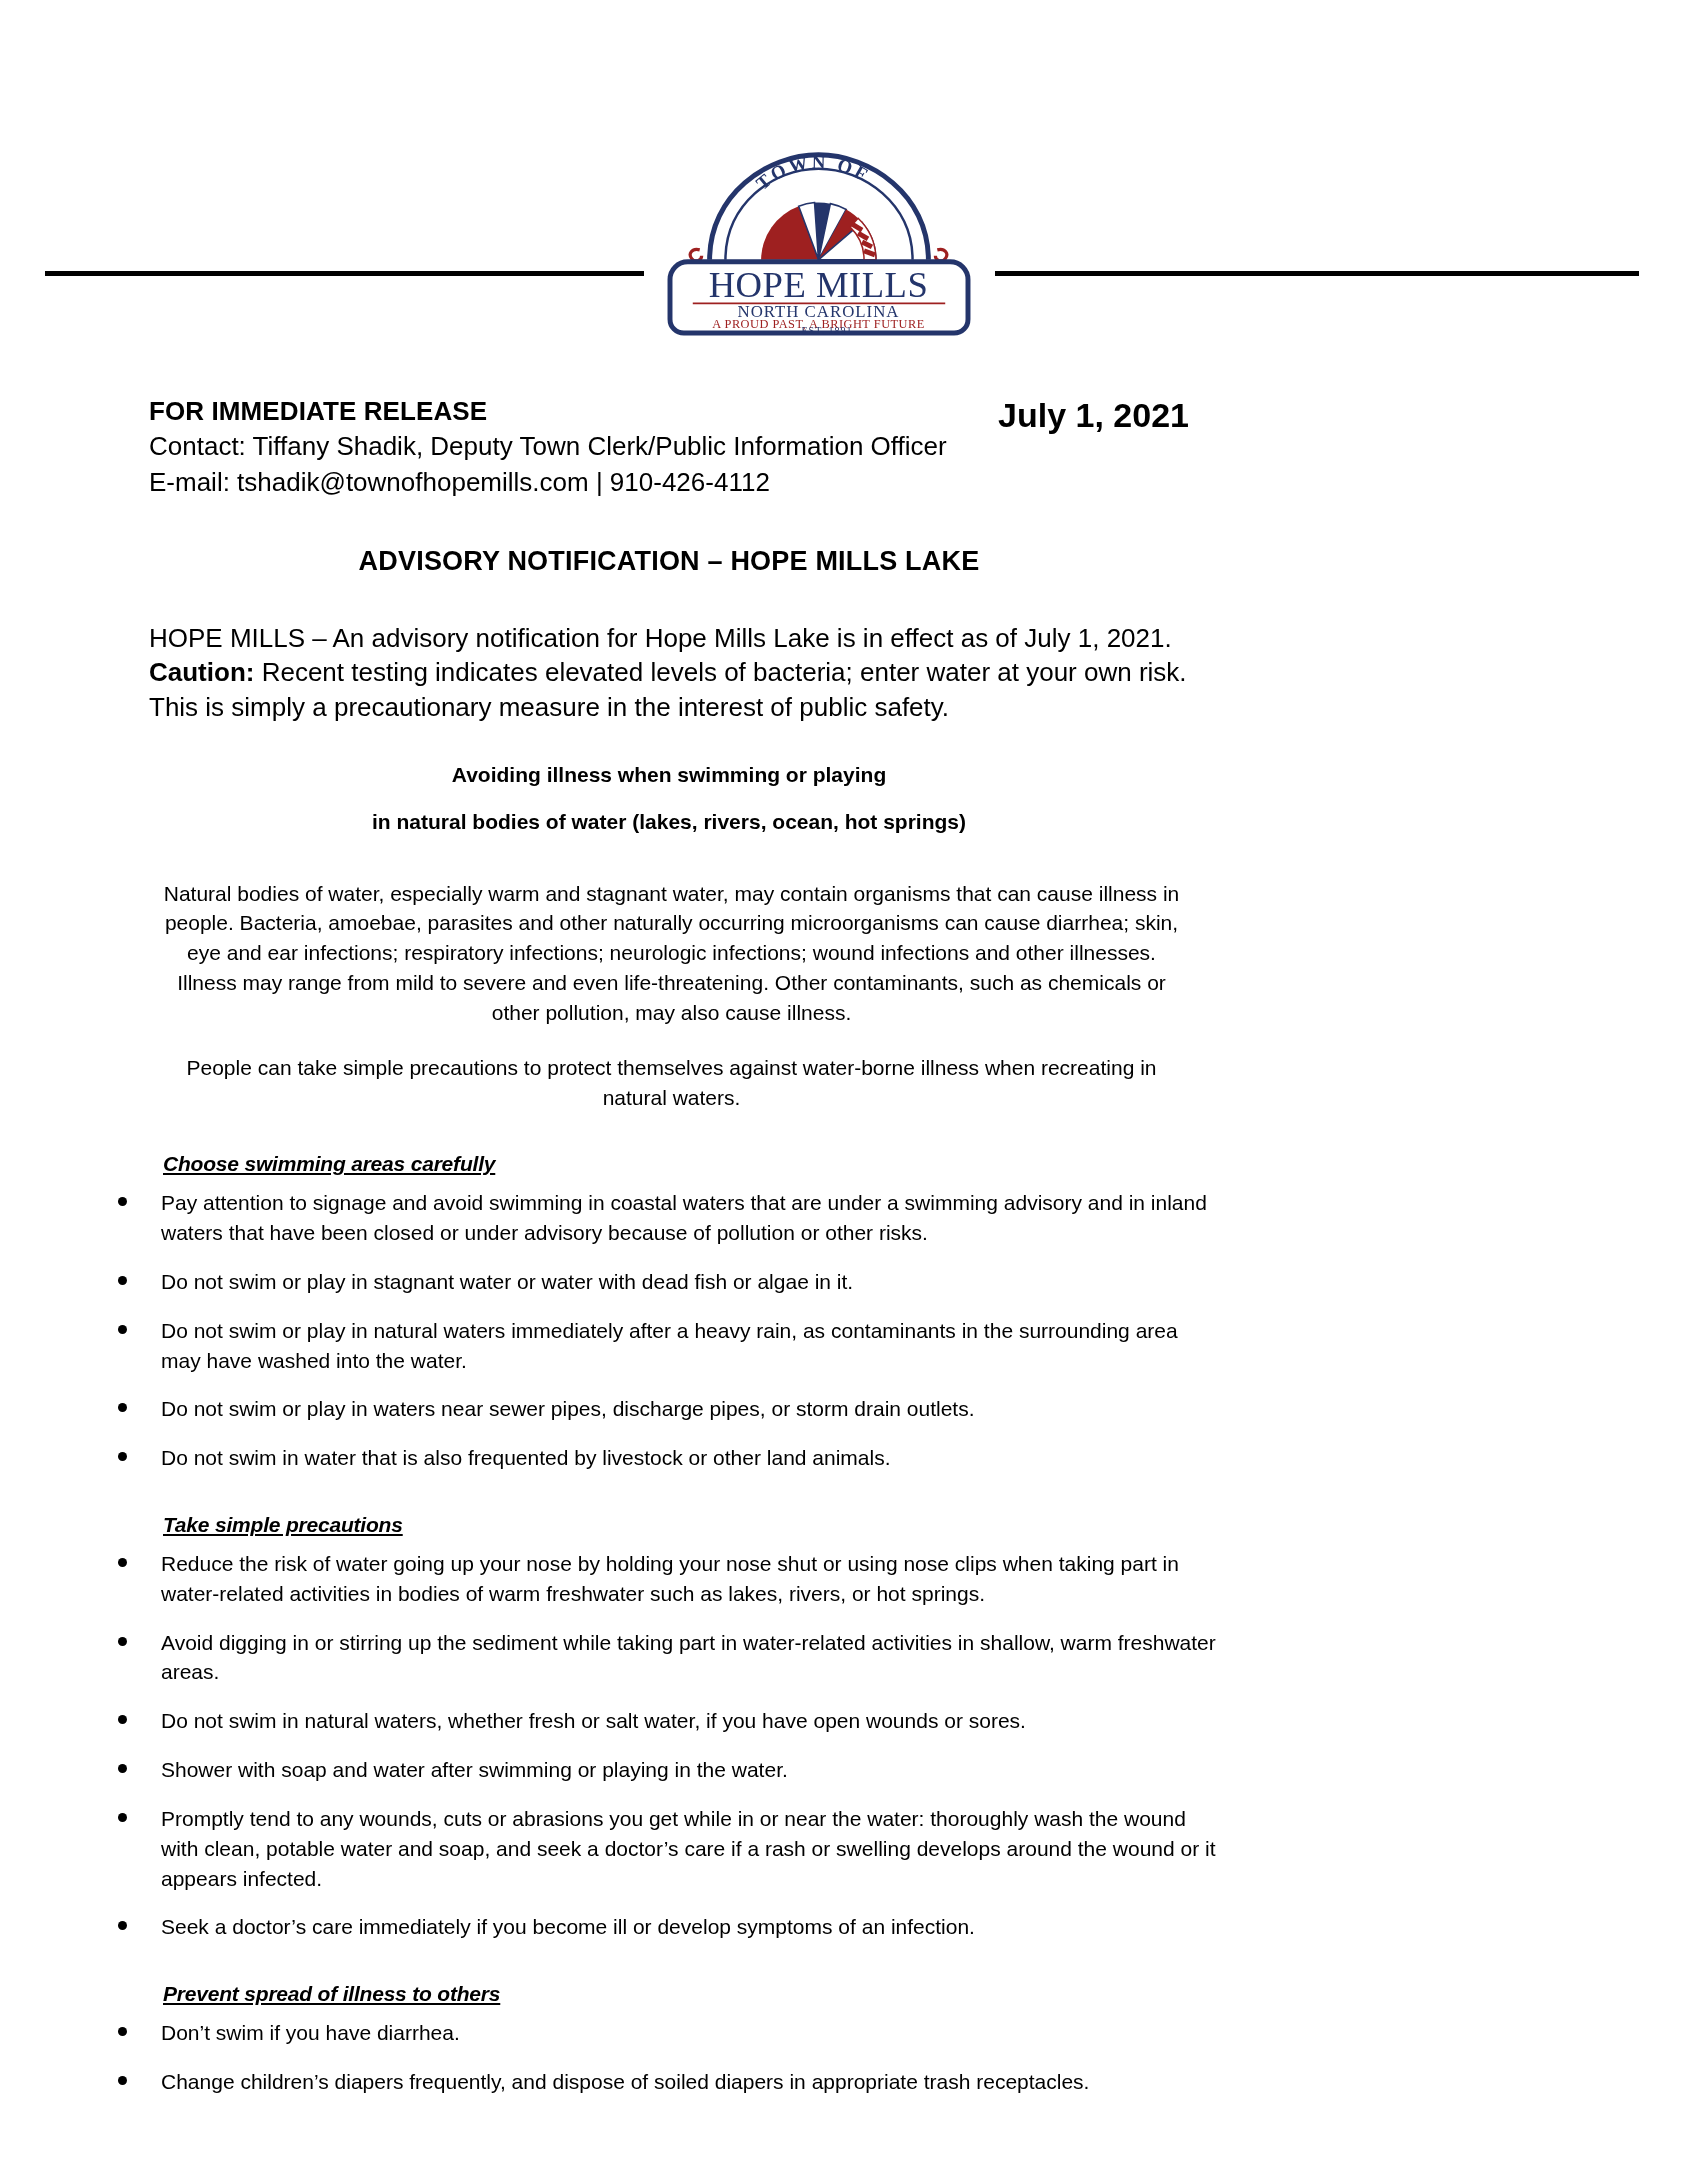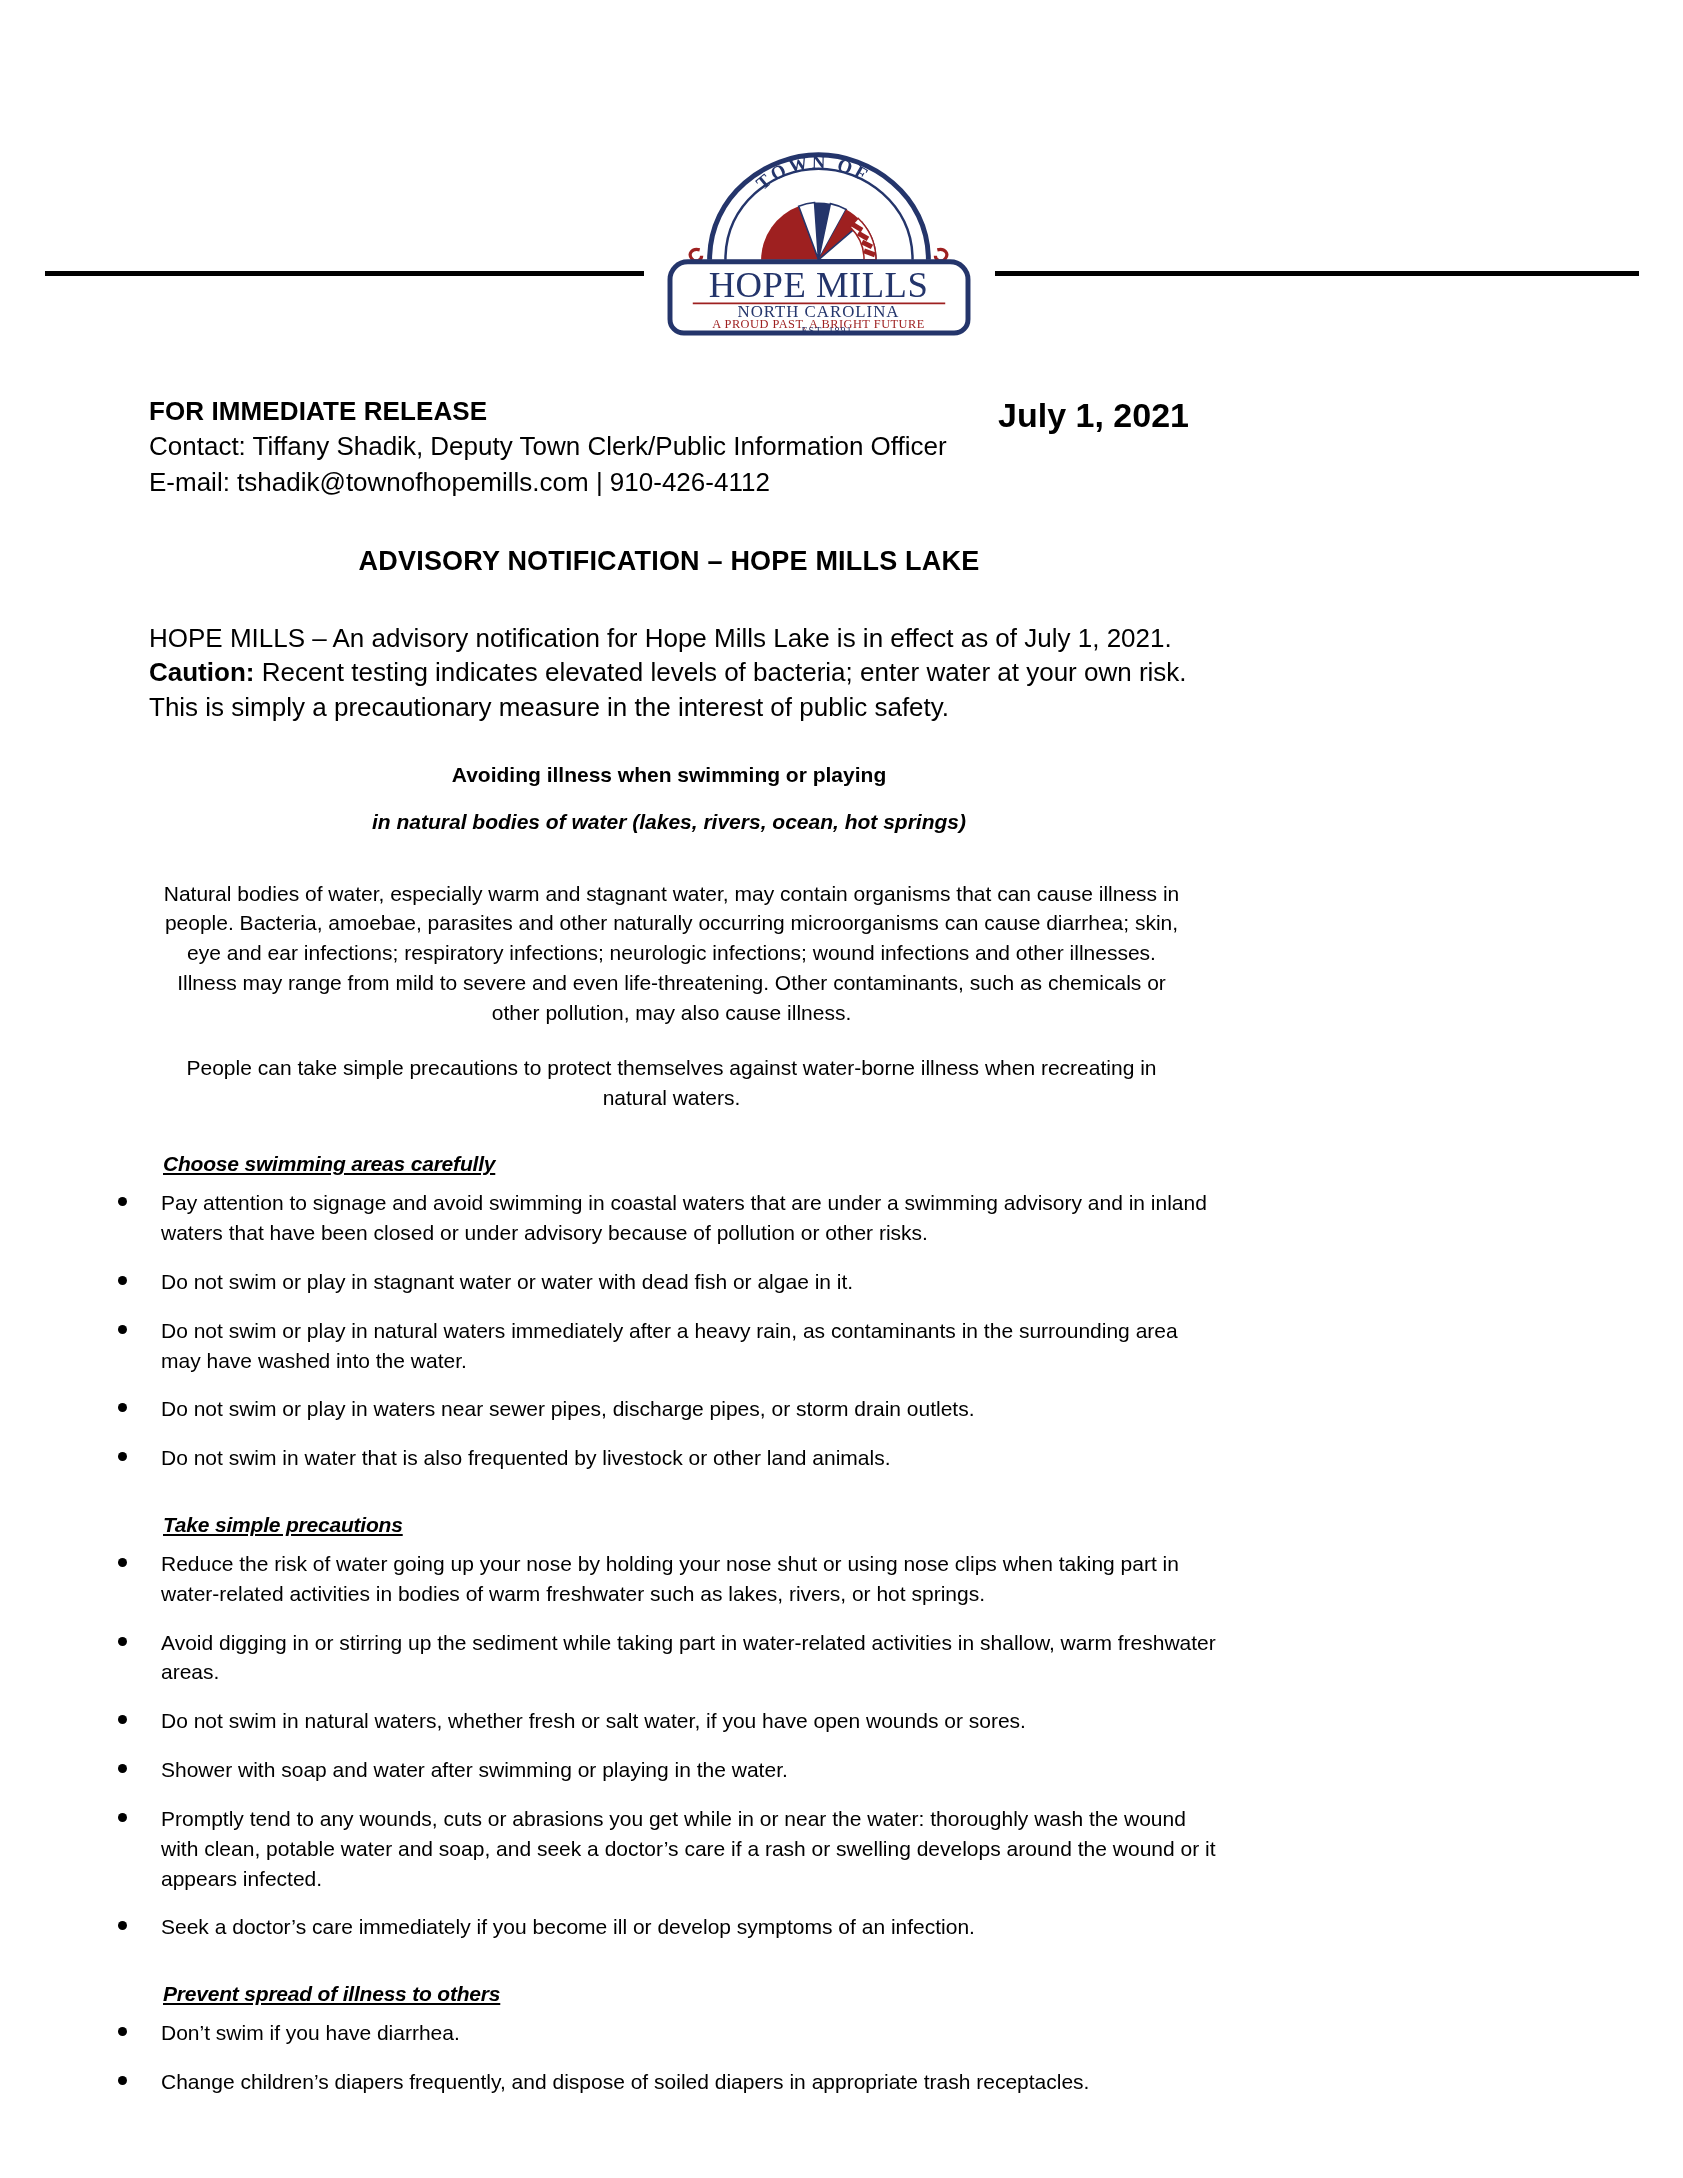--- a/index.html
+++ b/index.html
@@ -103,21 +103,20 @@
     font-weight: bold;
     margin-top: 38px;
     line-height: 1.2;
   }
   .subhead2 {
     text-align: center;
     font-size: 21px;
     font-weight: bold;
     margin-top: 22px;
     line-height: 1.2;
-    font-style: italic;
   }
 
   .body-block {
     padding: 0 158px 0 163px;
     font-size: 21px;
     line-height: 1.42;
     margin-top: 44px;
     text-align: center;
   }
   .body-block p { margin: 0; }

